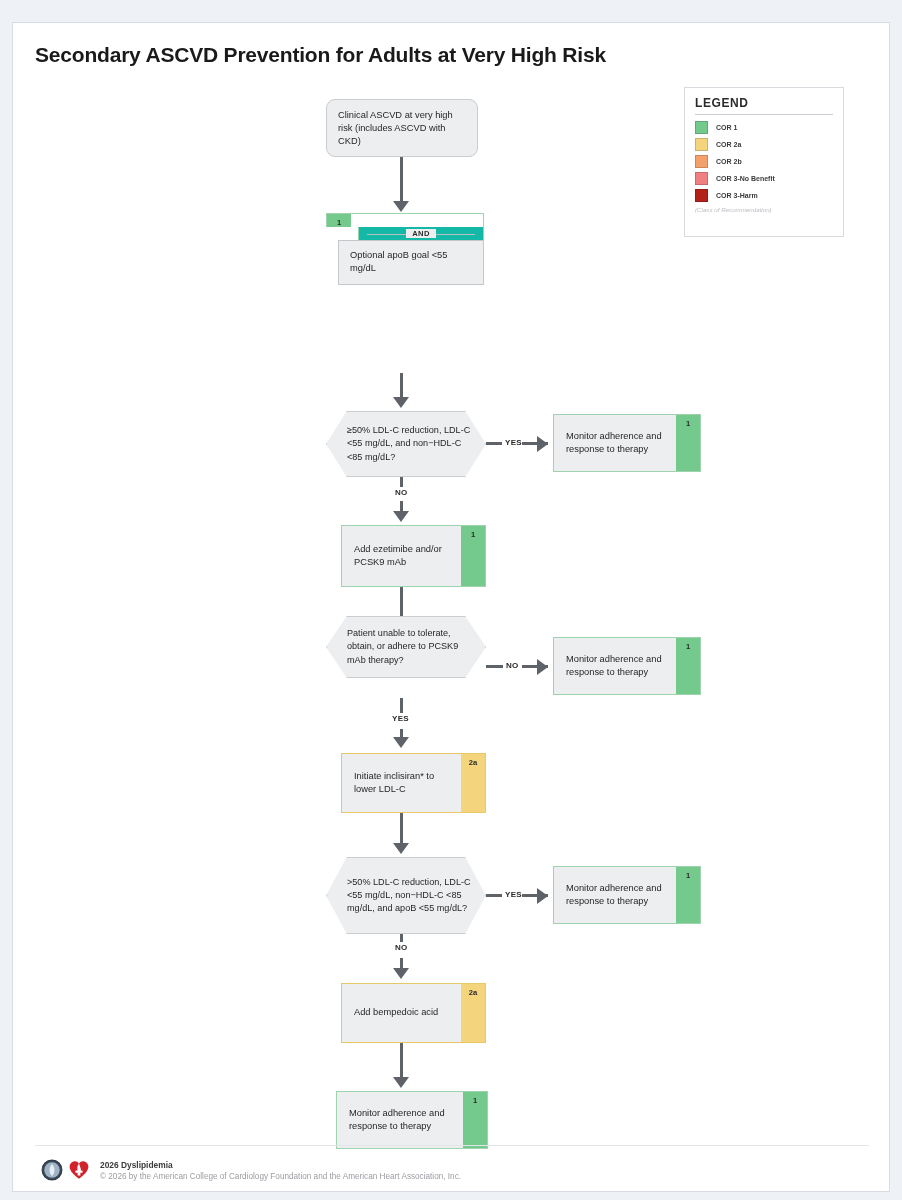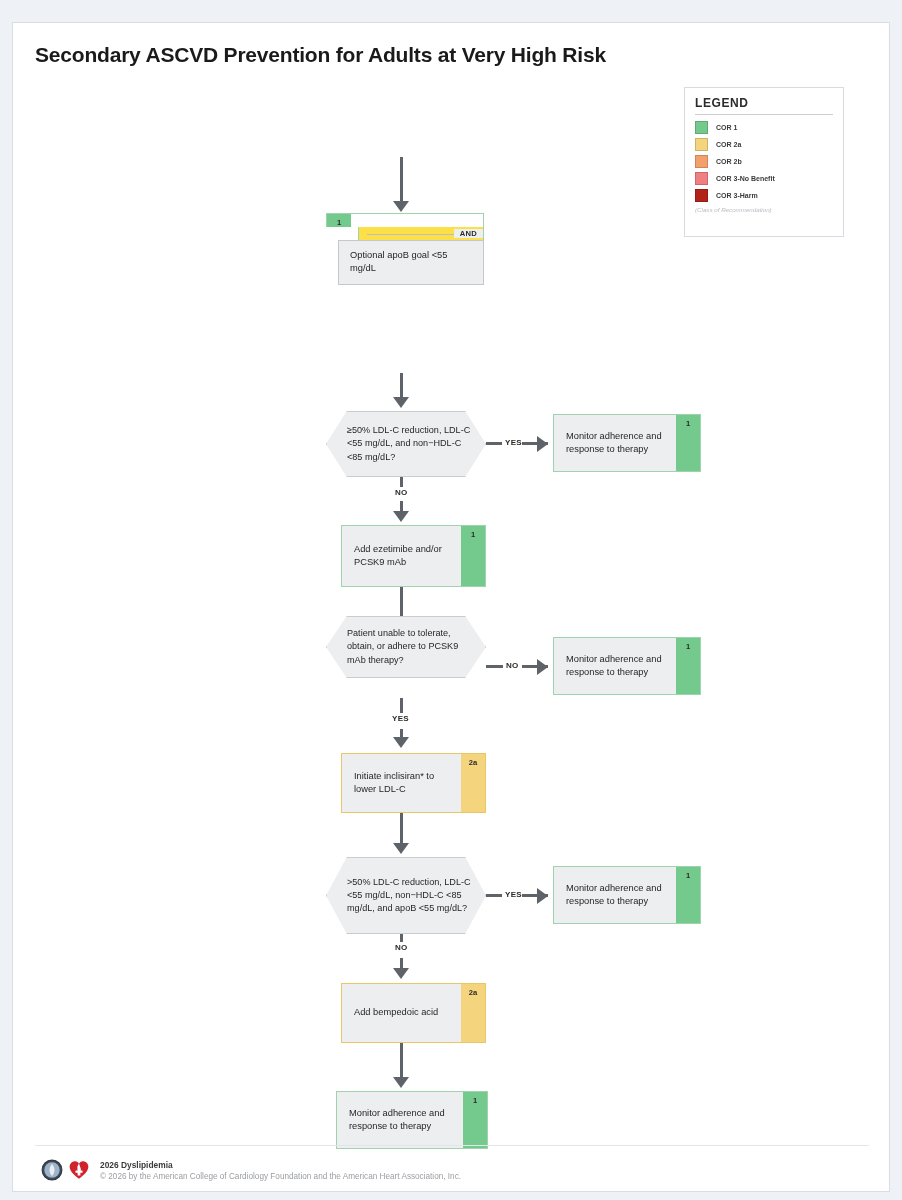--- a/index.html
+++ b/index.html
@@ -98,24 +98,24 @@
   }
   .compound .upper .stripe {
     width: 24px; flex: none; background: #74c98d;
     font-size: 7.6px; font-weight: bold; text-align: center;
     padding-top: 4px; color: #2c2c2c;
   }
   .compound .p2 { margin-top: 6px; }
   .and-bar {
     position: relative;
     height: 13px;
-    background: #fde047;
+    background: #14b8a6;
     border-left: 1px solid #9ed3ad;
     border-right: 1px solid #9ed3ad;
-    display: flex; align-items: center; justify-content: flex-end; margin-left: 32px;
+    display: flex; align-items: center; justify-content: center; margin-left: 32px;
   }
   .and-bar .line { position: absolute; left: 8px; right: 8px; top: 50%; height: 1px; background: #b9bdc2; }
   .and-bar .txt {
     position: relative; background: #eceef0; padding: 0 6px;
     font-size: 7.6px; font-weight: bold; color: #2b2b2b; letter-spacing: .3px;
   }
   .compound .lower {
     background: #eceef0;
     border: 1px solid #c4c8cc;
     padding: 8px 11px;
@@ -199,20 +199,21 @@
         <span class="legend-label">COR 3-No Benefit</span>
       </div>
       <div class="legend-row">
         <span class="legend-swatch" style="background:#b22218"></span>
         <span class="legend-label">COR 3-Harm</span>
       </div>
 
       <div class="legend-foot">(Class of Recommendation)</div>
     </div>
 
+    <div class="node rounded-node" style="left:313px; top:76px; width:152px; height:58px;">Clinical ASCVD at very high risk (includes ASCVD with CKD)</div>
 
     <div class="vline" style="left:387px; top:134px; height:48px;"></div>
     <div class="varrow" style="left:380px; top:178px;"></div>
 
     <div class="compound" style="left:313px; top:190px; width:158px;">
       <div class="upper">
         <div class="stripe">1</div>
       </div>
       <div class="and-bar">
         <span class="line"></span>

